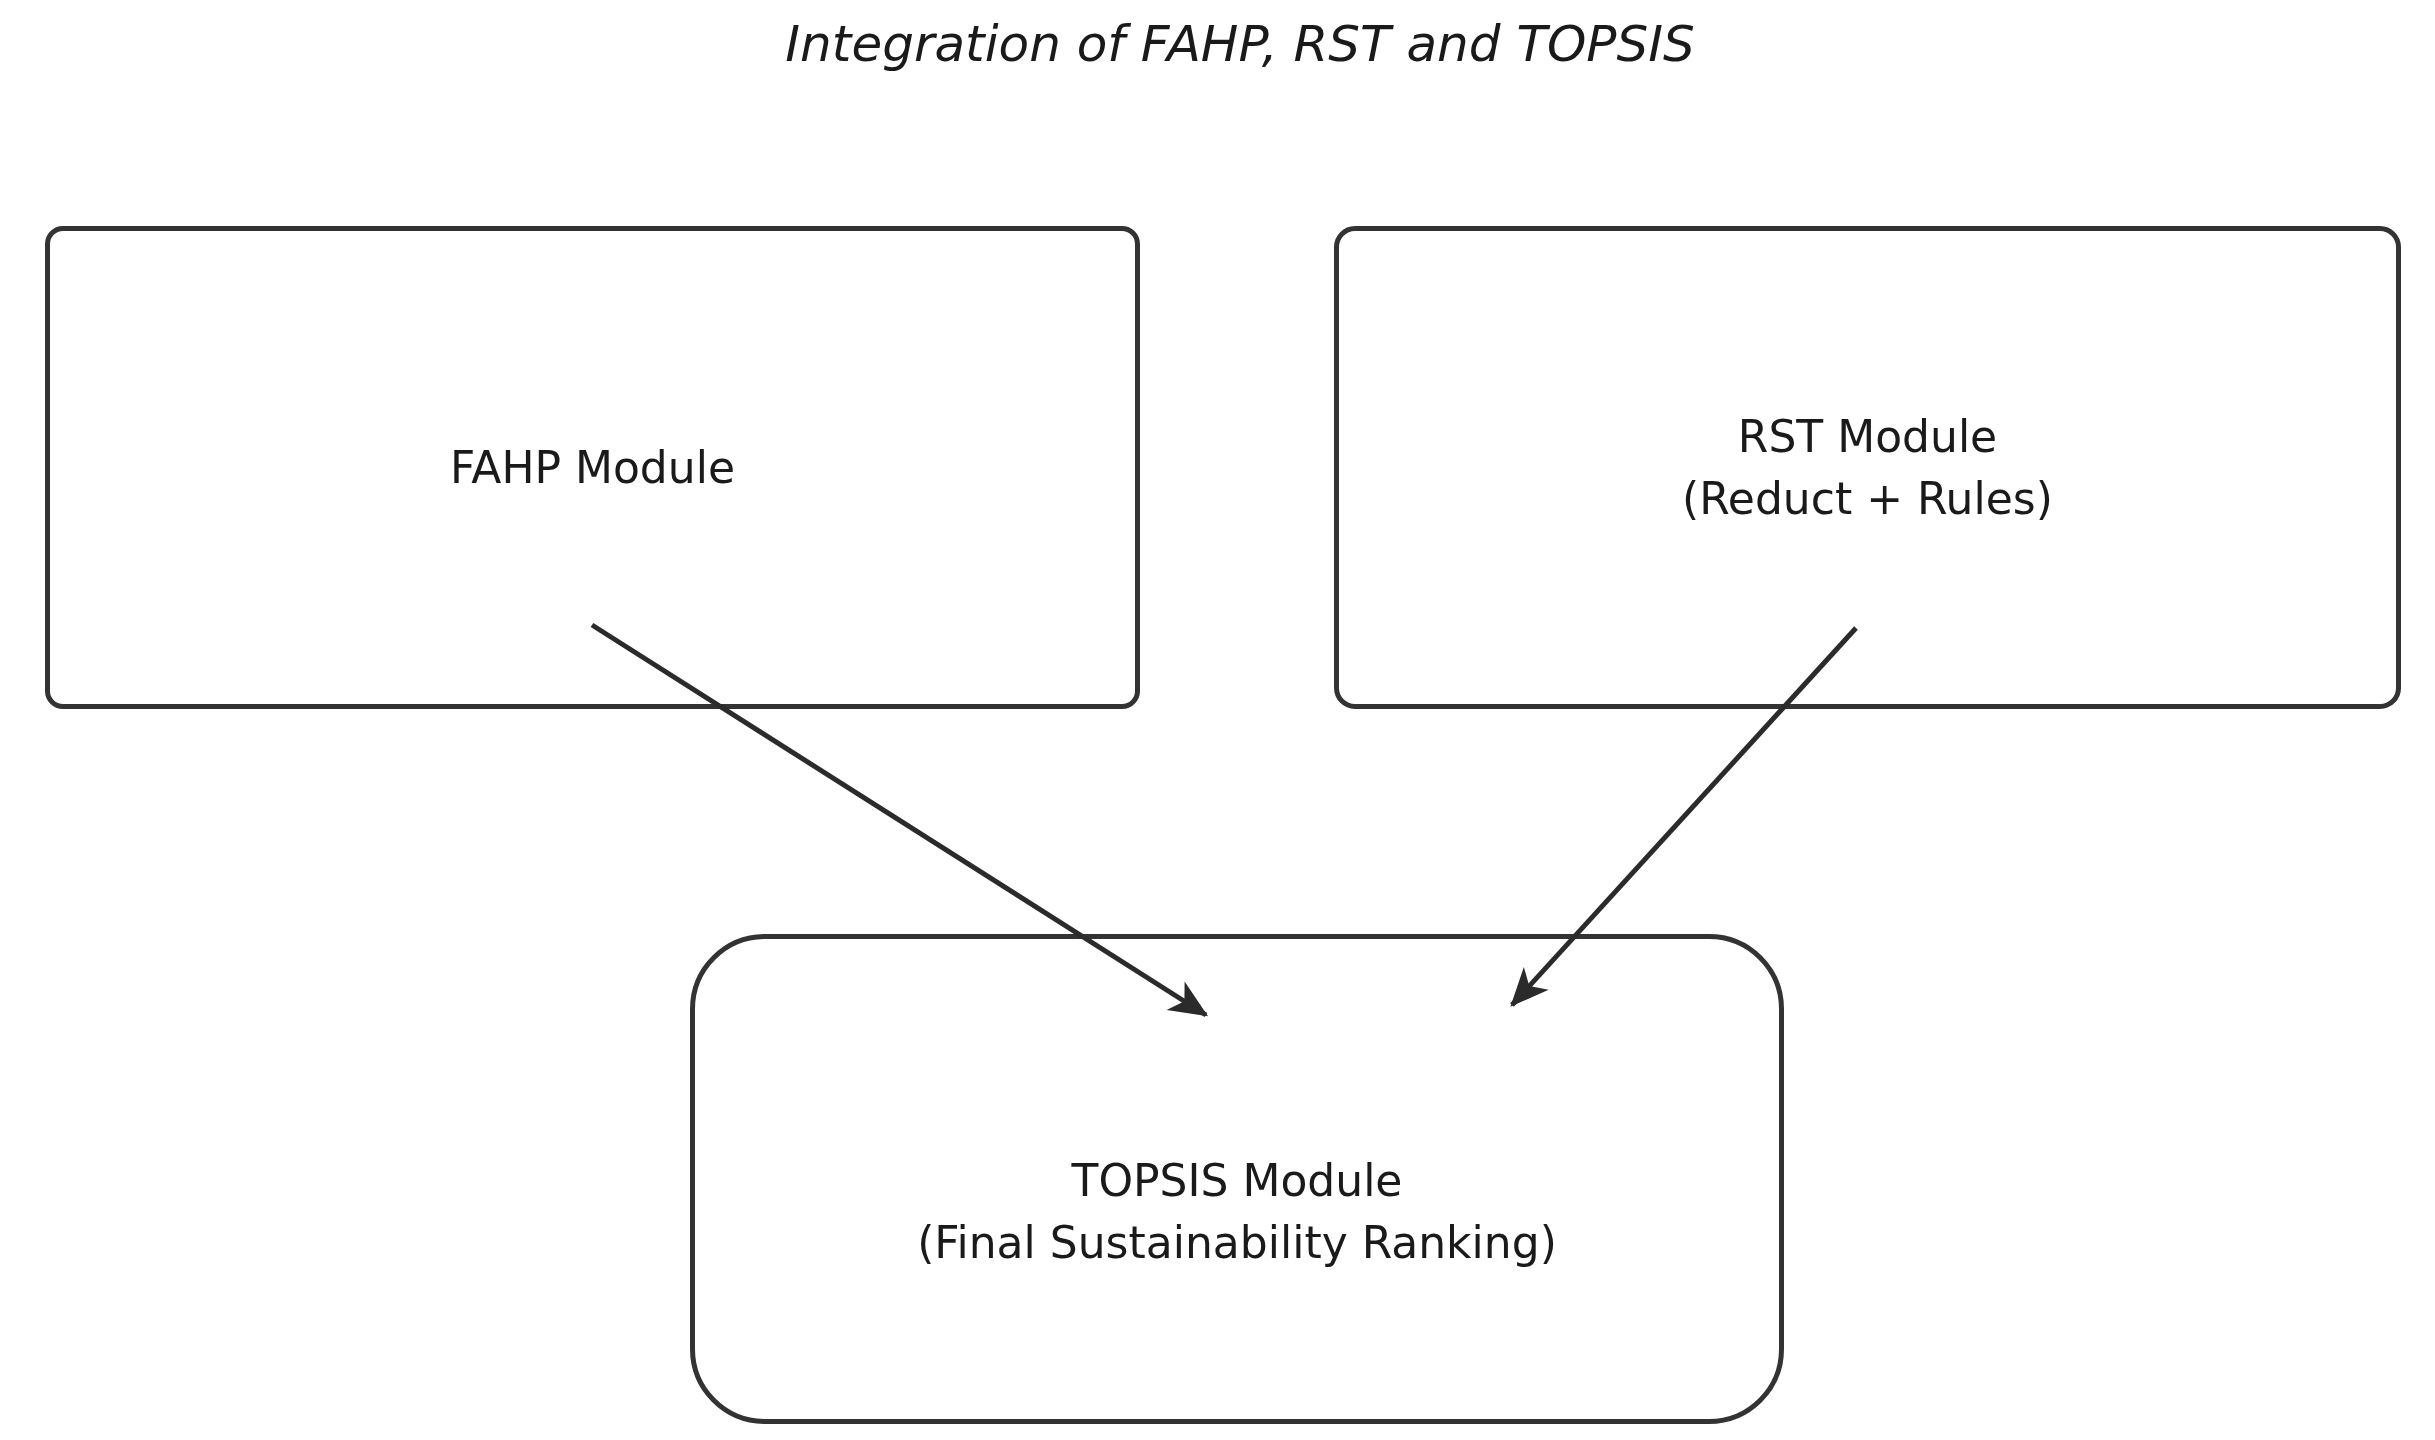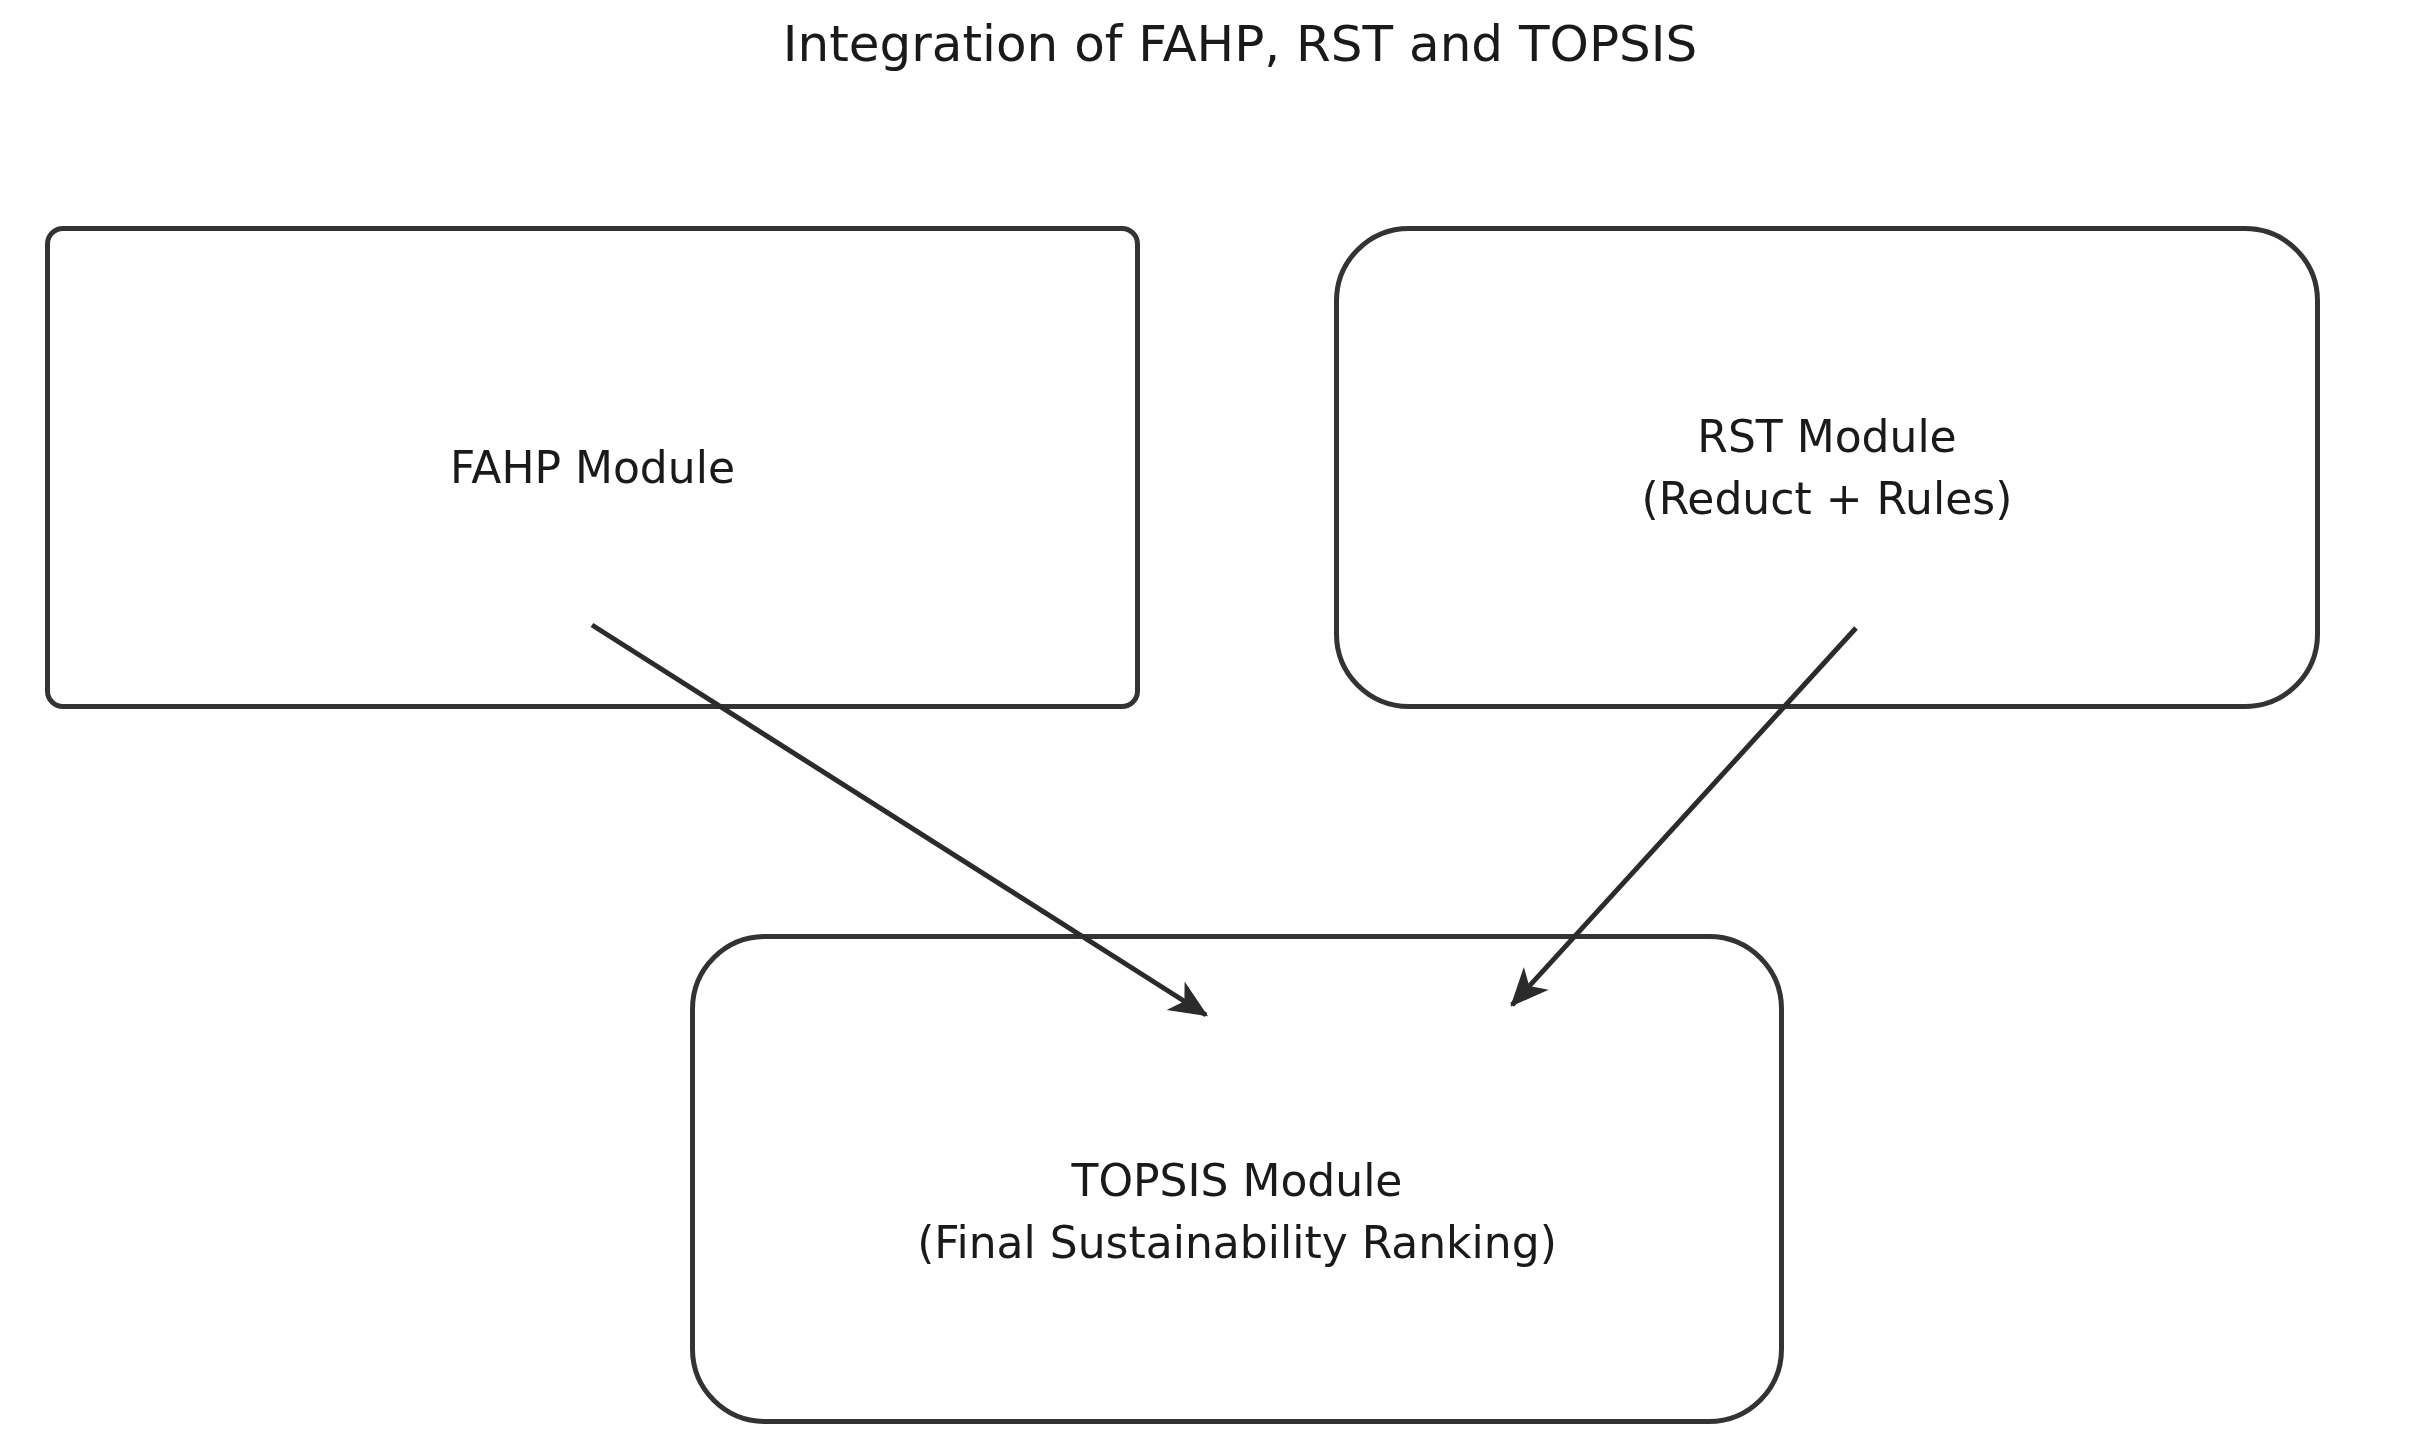--- a/index.html
+++ b/index.html
@@ -18,20 +18,21 @@
   }
   .diagram-title {
     position: absolute;
     top: 14px;
     left: 1240px;
     transform: translateX(-50%);
     white-space: nowrap;
     font-size: 50px;
     line-height: 1.2;
     color: var(--text, #1a1a1a);
+    font-style: italic;
   }
   .module-box {
     position: absolute;
     box-sizing: border-box;
     border: 5px solid var(--border, #333333);
     border-radius: 75px;
     background: transparent;
     display: flex;
     flex-direction: column;
     align-items: center;
@@ -47,22 +48,23 @@
   .box-fahp {
     left: 45px;
     top: 226px;
     width: 1095px;
     height: 483px;
     border-radius: 18px;
   }
   .box-rst {
     left: 1334px;
     top: 226px;
-    width: 986px;
+    width: 1067px;
     height: 483px;
+    border-radius: 21px;
   }
   .box-topsis {
     left: 690px;
     top: 934px;
     width: 1094px;
     height: 490px;
     padding-top: 65px; 
   }
   .arrows-layer {
     position: absolute;

